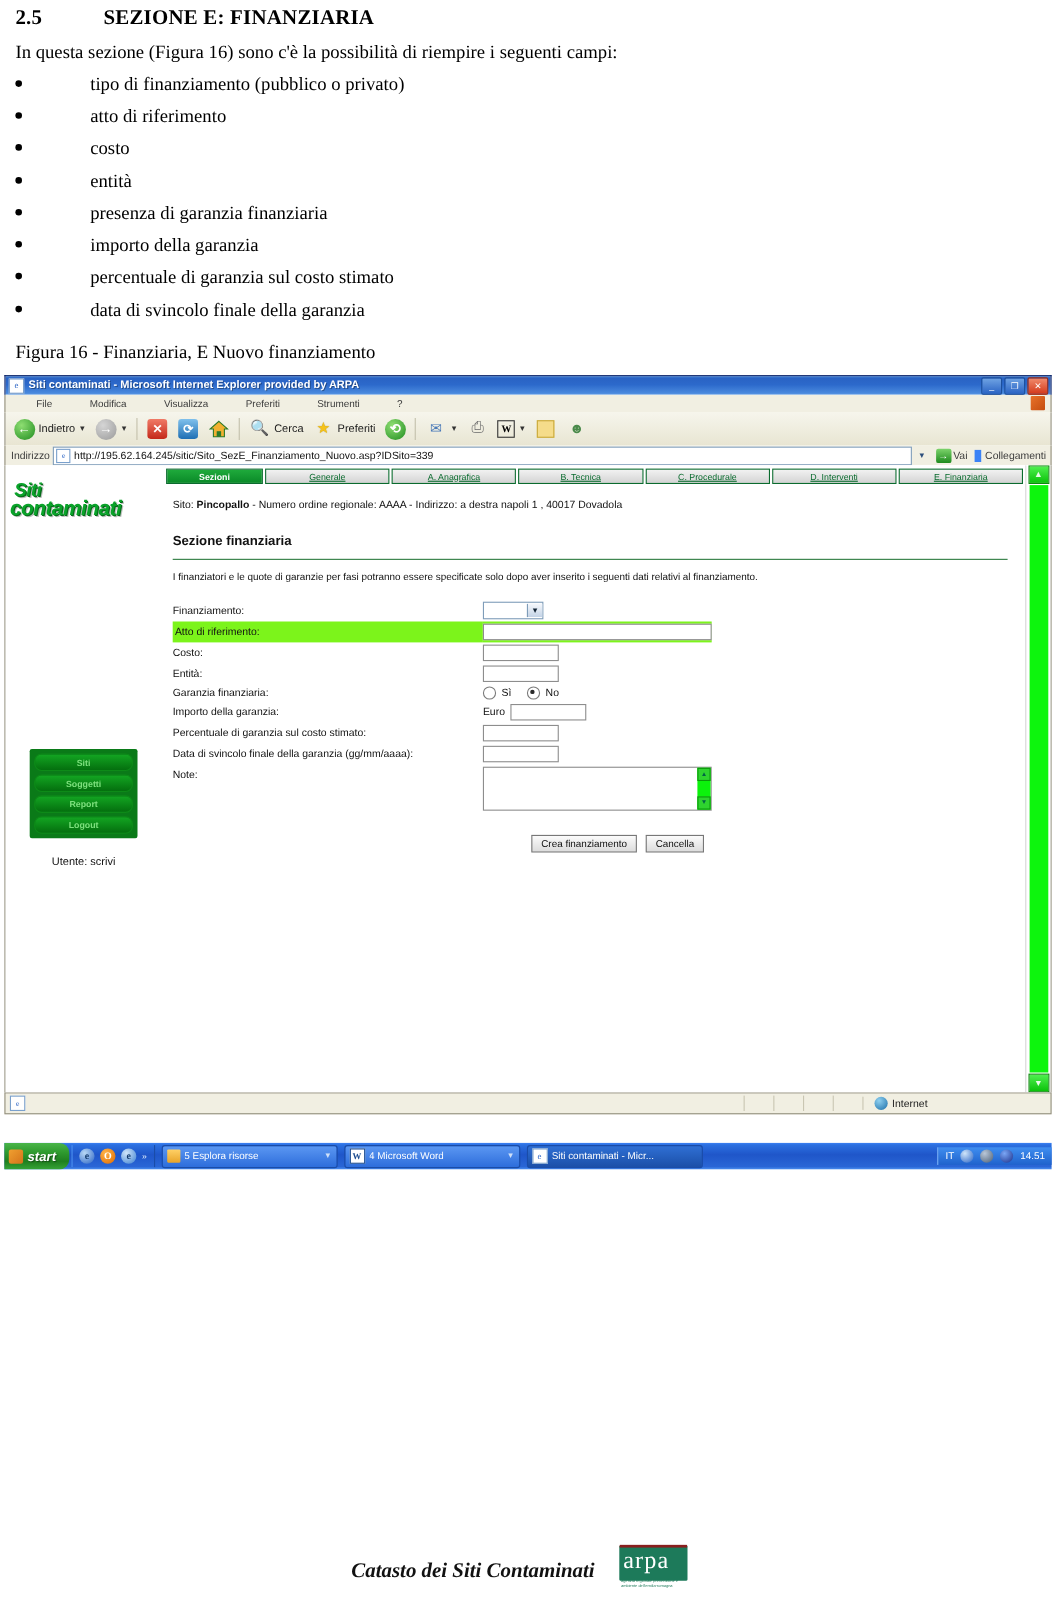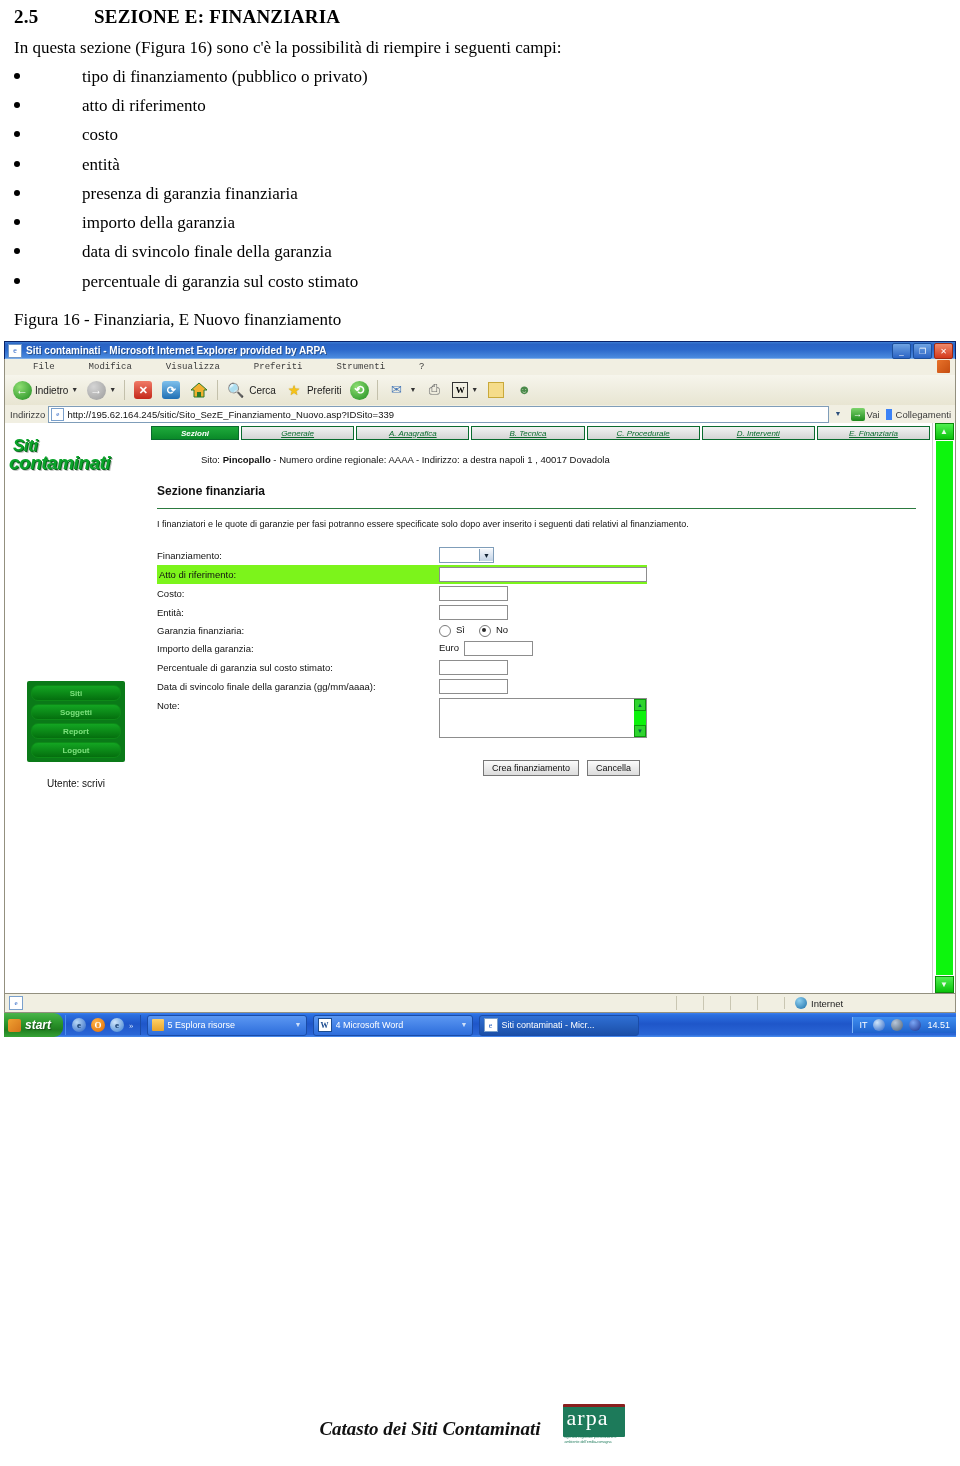--- a/index.html
+++ b/index.html
@@ -35,21 +35,21 @@
     white-space:nowrap;overflow:hidden;text-shadow:1px 1px 0 rgba(0,0,0,.35);}
   .tb-btns{position:absolute;right:2px;top:1px;display:flex;gap:2px;}
   .tb-btn{width:17px;height:14px;border:1px solid #1c4f9c;border-radius:2px;
     font-family:"Liberation Sans",sans-serif;font-size:8px;color:#fff;
     display:flex;align-items:center;justify-content:center;
     background:linear-gradient(to bottom,#6fa3e3,#2a63c4);}
   .tb-btn.close{background:linear-gradient(to bottom,#f08a6c,#d4391b);border-color:#a02a12;}
 
   .menubar{height:16px;background:#f1efe2;border-left:1px solid #93907f;border-right:1px solid #93907f;
     display:flex;align-items:center;padding-left:8px;gap:14px;position:relative;}
-  .menubar span{font-family:Liberation Mono, monospace;font-size:9px;color:#3b3b3b;padding-left:20px;}
+  .menubar span{font-family:Liberation Sans, sans-serif;font-size:9px;color:#3b3b3b;padding-left:20px;}
   .menu-flag{position:absolute;right:5px;top:1px;width:13px;height:13px;
     background:linear-gradient(135deg,#e8722a,#c54d10);border-radius:1px;}
 
   .toolbar{height:30px;background:linear-gradient(to bottom,#f6f5ec,#e8e5d2);
     border-left:1px solid #93907f;border-right:1px solid #93907f;
     display:flex;align-items:center;padding-left:4px;gap:2px;}
   .tbi{display:flex;align-items:center;gap:3px;padding:1px 3px;cursor:default;}
   .tbi .glyph{width:20px;height:20px;display:flex;align-items:center;justify-content:center;font-size:14px;}
   .tbi .lbl{font-family:"Liberation Sans",sans-serif;font-size:10px;color:#1b1b1b;}
   .circ{width:19px;height:19px;border-radius:50%;display:flex;align-items:center;justify-content:center;
@@ -81,35 +81,35 @@
   .go-lbl,.links-lbl{font-family:"Liberation Sans",sans-serif;font-size:9.5px;color:#3b3b3b;}
   .links-lbl{padding:0 4px;border-left:6px solid #3b82f6;}
 
   
   .viewport{height:570px;background:#fff;border:1px solid #93907f;border-top:none;border-bottom:none;
     display:flex;position:relative;overflow:hidden;}
   .page-inner{flex:1;position:relative;background:#fff;}
 
   .tabbar{height:14px;background:#fff;display:flex;margin-left:146px;padding-top:3px;}
   .tab{flex:1;margin-right:2px;border:1px solid #0a6b2e;background:linear-gradient(to bottom,#f2f2f2,#d4d4d4);
-    display:flex;align-items:center;justify-content:center;font-style:italic;}
+    display:flex;align-items:center;justify-content:center;}
   .tab span{font-family:"Liberation Sans",sans-serif;font-size:8px;color:#0a6b2e;text-decoration:underline;white-space:nowrap;}
   .tab.active{background:linear-gradient(to bottom,#1faa3c,#0a8a28);border-color:#0a6b2e;}
   .tab.active span{color:#fff;text-decoration:none;font-weight:bold;}
   .tab:first-child{flex:0 0 86px;}
 
   .logo-wrap{position:absolute;left:2px;top:15px;width:144px;height:44px;}
   .logo-txt{font-family:"Liberation Sans",sans-serif;font-weight:bold;font-style:italic;
     color:#0aa32a;line-height:.95;letter-spacing:-.5px;
     text-shadow:1px 1px 0 #066b1a, 2px 2px 0 rgba(0,0,0,.25);}
   .logo-l1{font-size:17px;padding-left:6px;}
   .logo-l2{font-size:19px;padding-left:2px;}
 
   .content{margin-left:152px;padding-top:14px;padding-right:16px;}
-  .sito-line{font-family:"Liberation Sans",sans-serif;font-size:9.5px;color:#111;margin-left:44px;}
+  .sito-line{font-family:"Liberation Sans",sans-serif;font-size:9.5px;color:#111;}
   .sito-line b{font-weight:bold;}
   .sec-title{font-family:"Liberation Sans",sans-serif;font-weight:bold;font-size:12px;color:#111;margin-top:18px;line-height:1.45;}
   .hr-green{border:none;border-top:1.5px solid #2c7a3f;margin:8px 0 0 0;}
   .hint{font-family:"Liberation Sans",sans-serif;font-size:9px;color:#111;margin-top:10px;}
 
   table.form{margin-top:16px;border-collapse:collapse;}
   table.form td{font-family:"Liberation Sans",sans-serif;font-size:9.5px;color:#111;
     padding:2px 0;vertical-align:middle;white-space:nowrap;}
   td.lbl{padding-right:10px;min-width:280px;}
   tr.hl td{background:#7cf41b;}
@@ -237,25 +237,25 @@
     <li>
         <span class="bullet-dot"></span>
         <span>presenza di garanzia finanziaria</span>
       </li>
     <li>
         <span class="bullet-dot"></span>
         <span>importo della garanzia</span>
       </li>
     <li>
         <span class="bullet-dot"></span>
+        <span>percentuale di garanzia sul costo stimato</span>
+      </li>
+    <li>
+        <span class="bullet-dot"></span>
         <span>data di svincolo finale della garanzia</span>
-      </li>
-    <li>
-        <span class="bullet-dot"></span>
-        <span>percentuale di garanzia sul costo stimato</span>
       </li>
   </ul>
   <div class="figcaption">Figura 16 - Finanziaria, E Nuovo finanziamento</div>
 </div>
 
 <div class="browser">
 
   <div class="titlebar">
     <div class="tb-icon">e</div>
     <div class="tb-title">Siti contaminati - Microsoft Internet Explorer provided by ARPA</div>
@@ -497,21 +497,21 @@
     <div class="sb-cell"></div>
     <div class="sb-cell"></div>
     <div class="sb-cell"></div>
     <div class="sb-cell"></div>
     <div class="sb-zone">
       <span class="globe"></span>
       <span>Internet</span>
     </div>
   </div>
 
-  <div class="taskbar" style="position:absolute;left:0;top:672px;width:952px;">
+  <div class="taskbar" style="position:absolute;left:0;top:698px;width:952px;">
     <div class="start">
       <span class="flag"></span>
       <span>start</span>
     </div>
     <div class="qlaunch">
       <span class="ql-ico ie">e</span>
       <span class="ql-ico op">O</span>
       <span class="ql-ico ie2">e</span>
       <span class="ql-more">»</span>
     </div>

